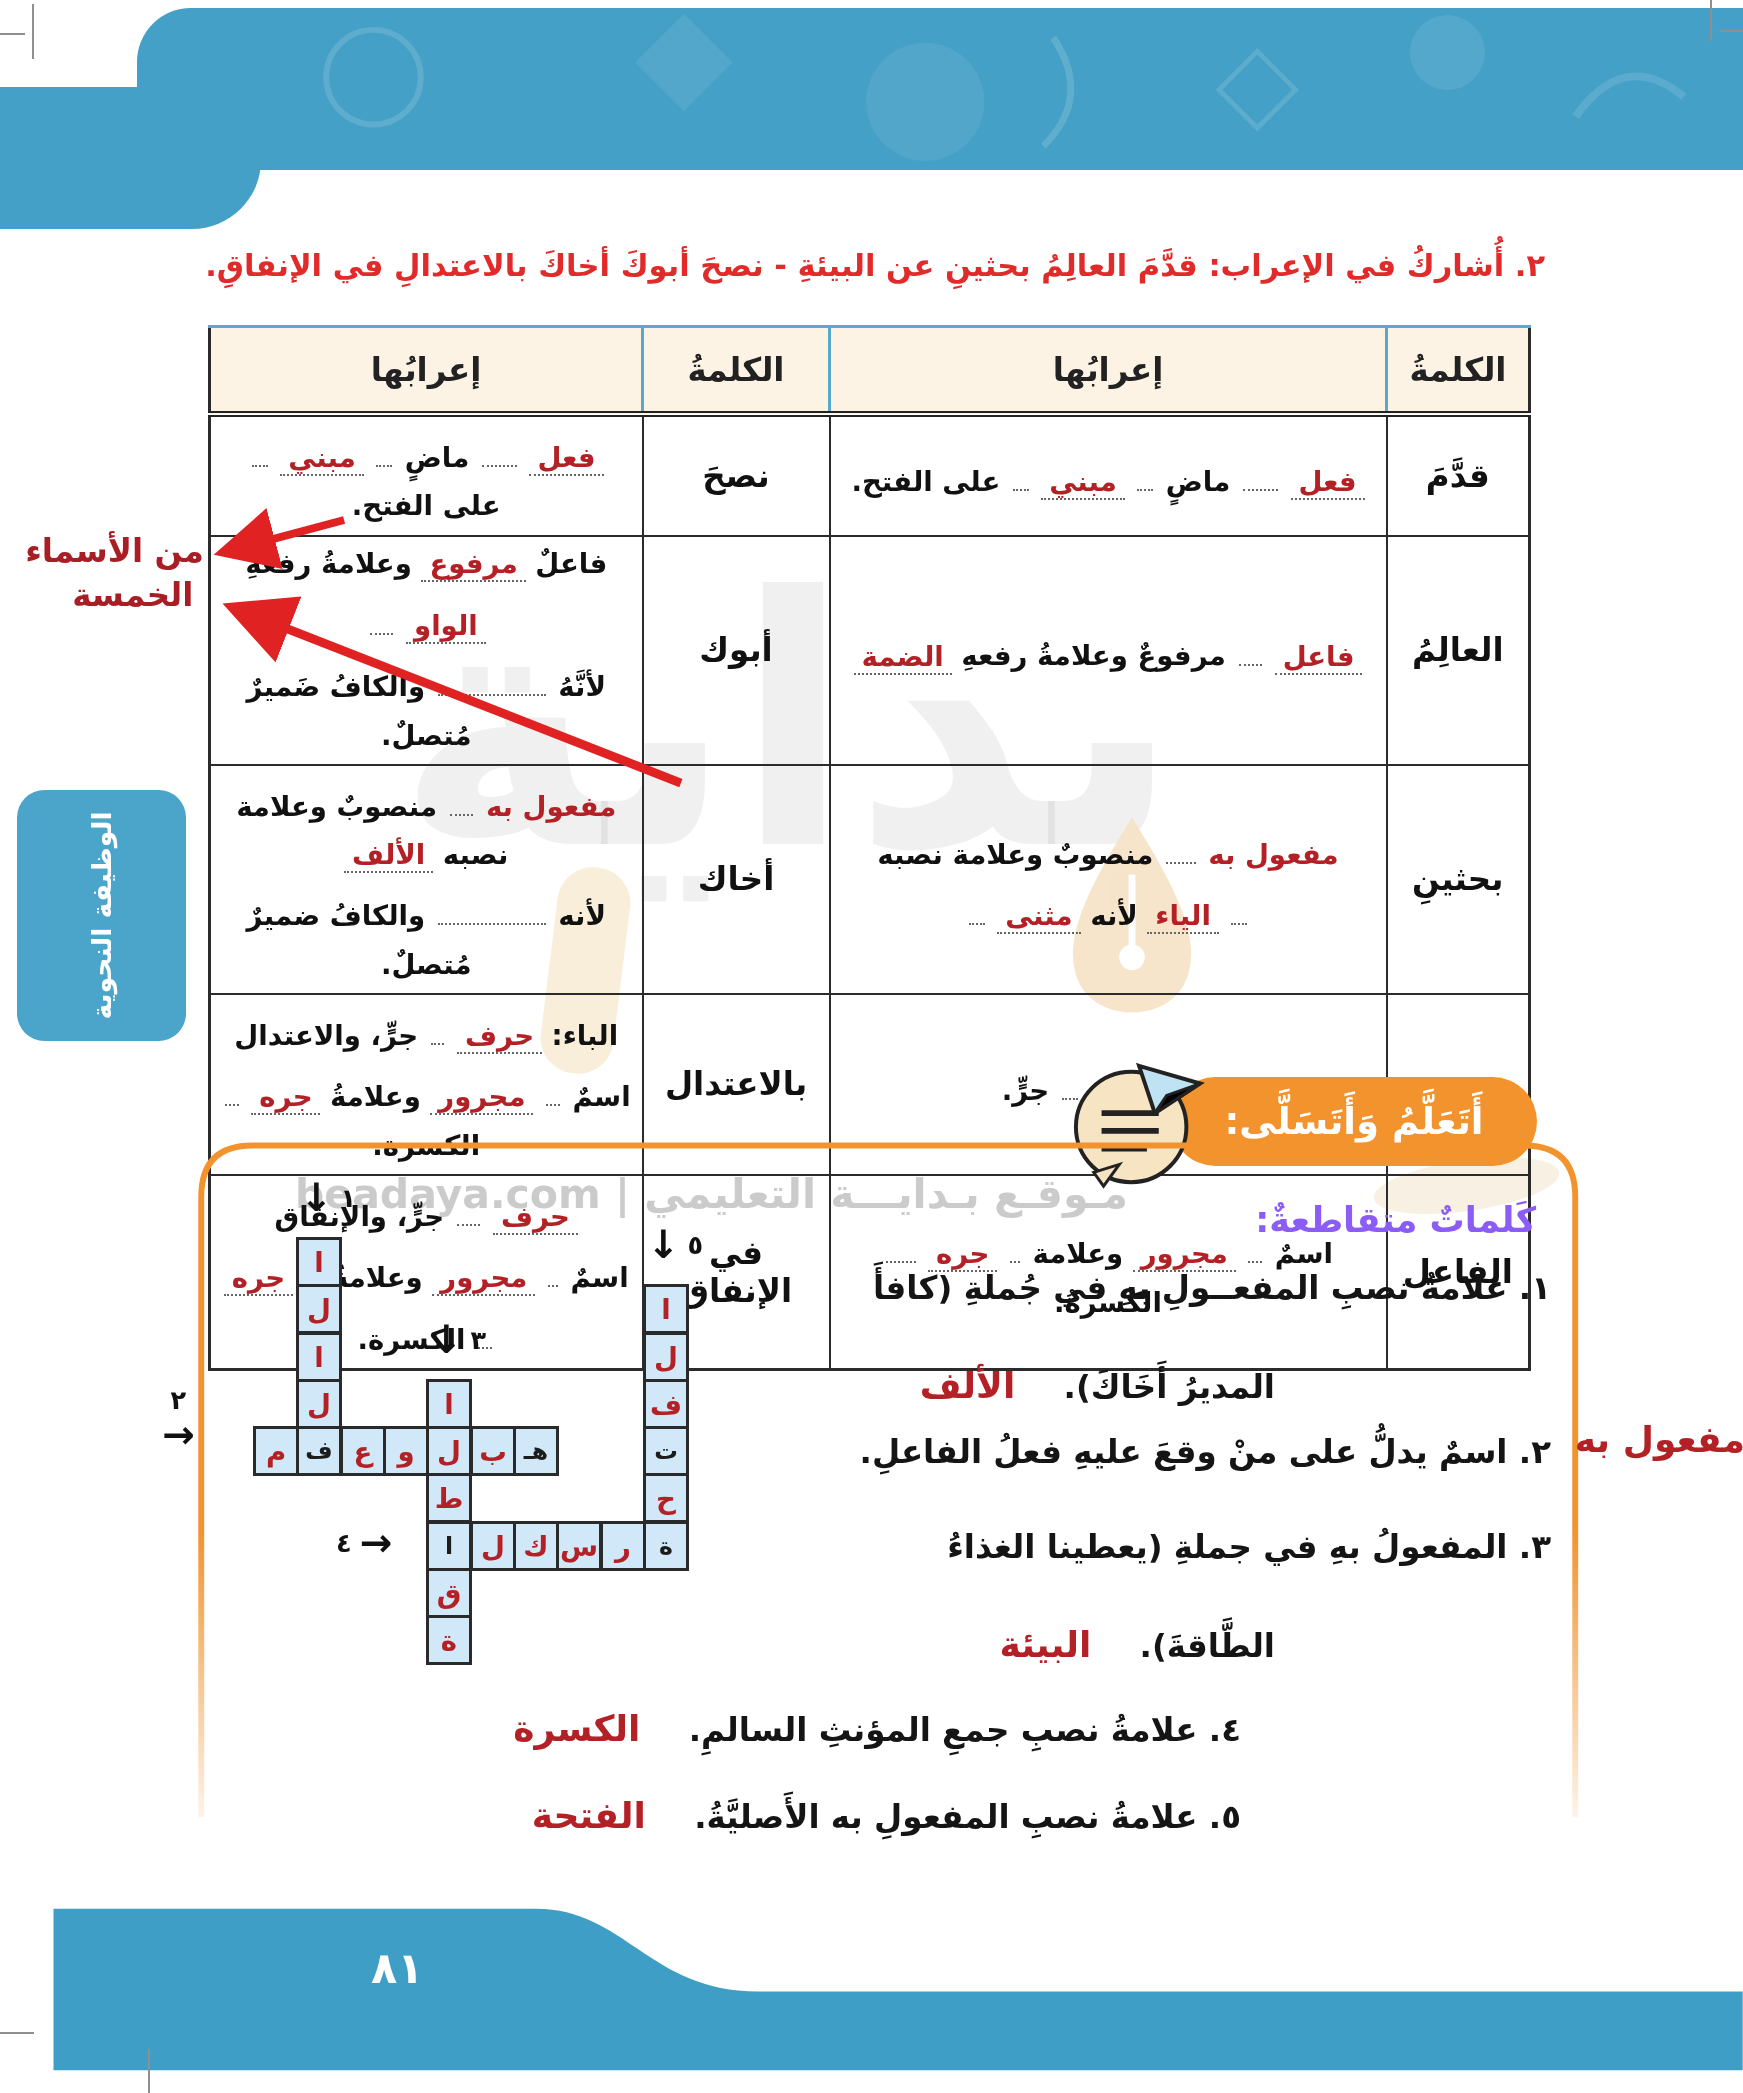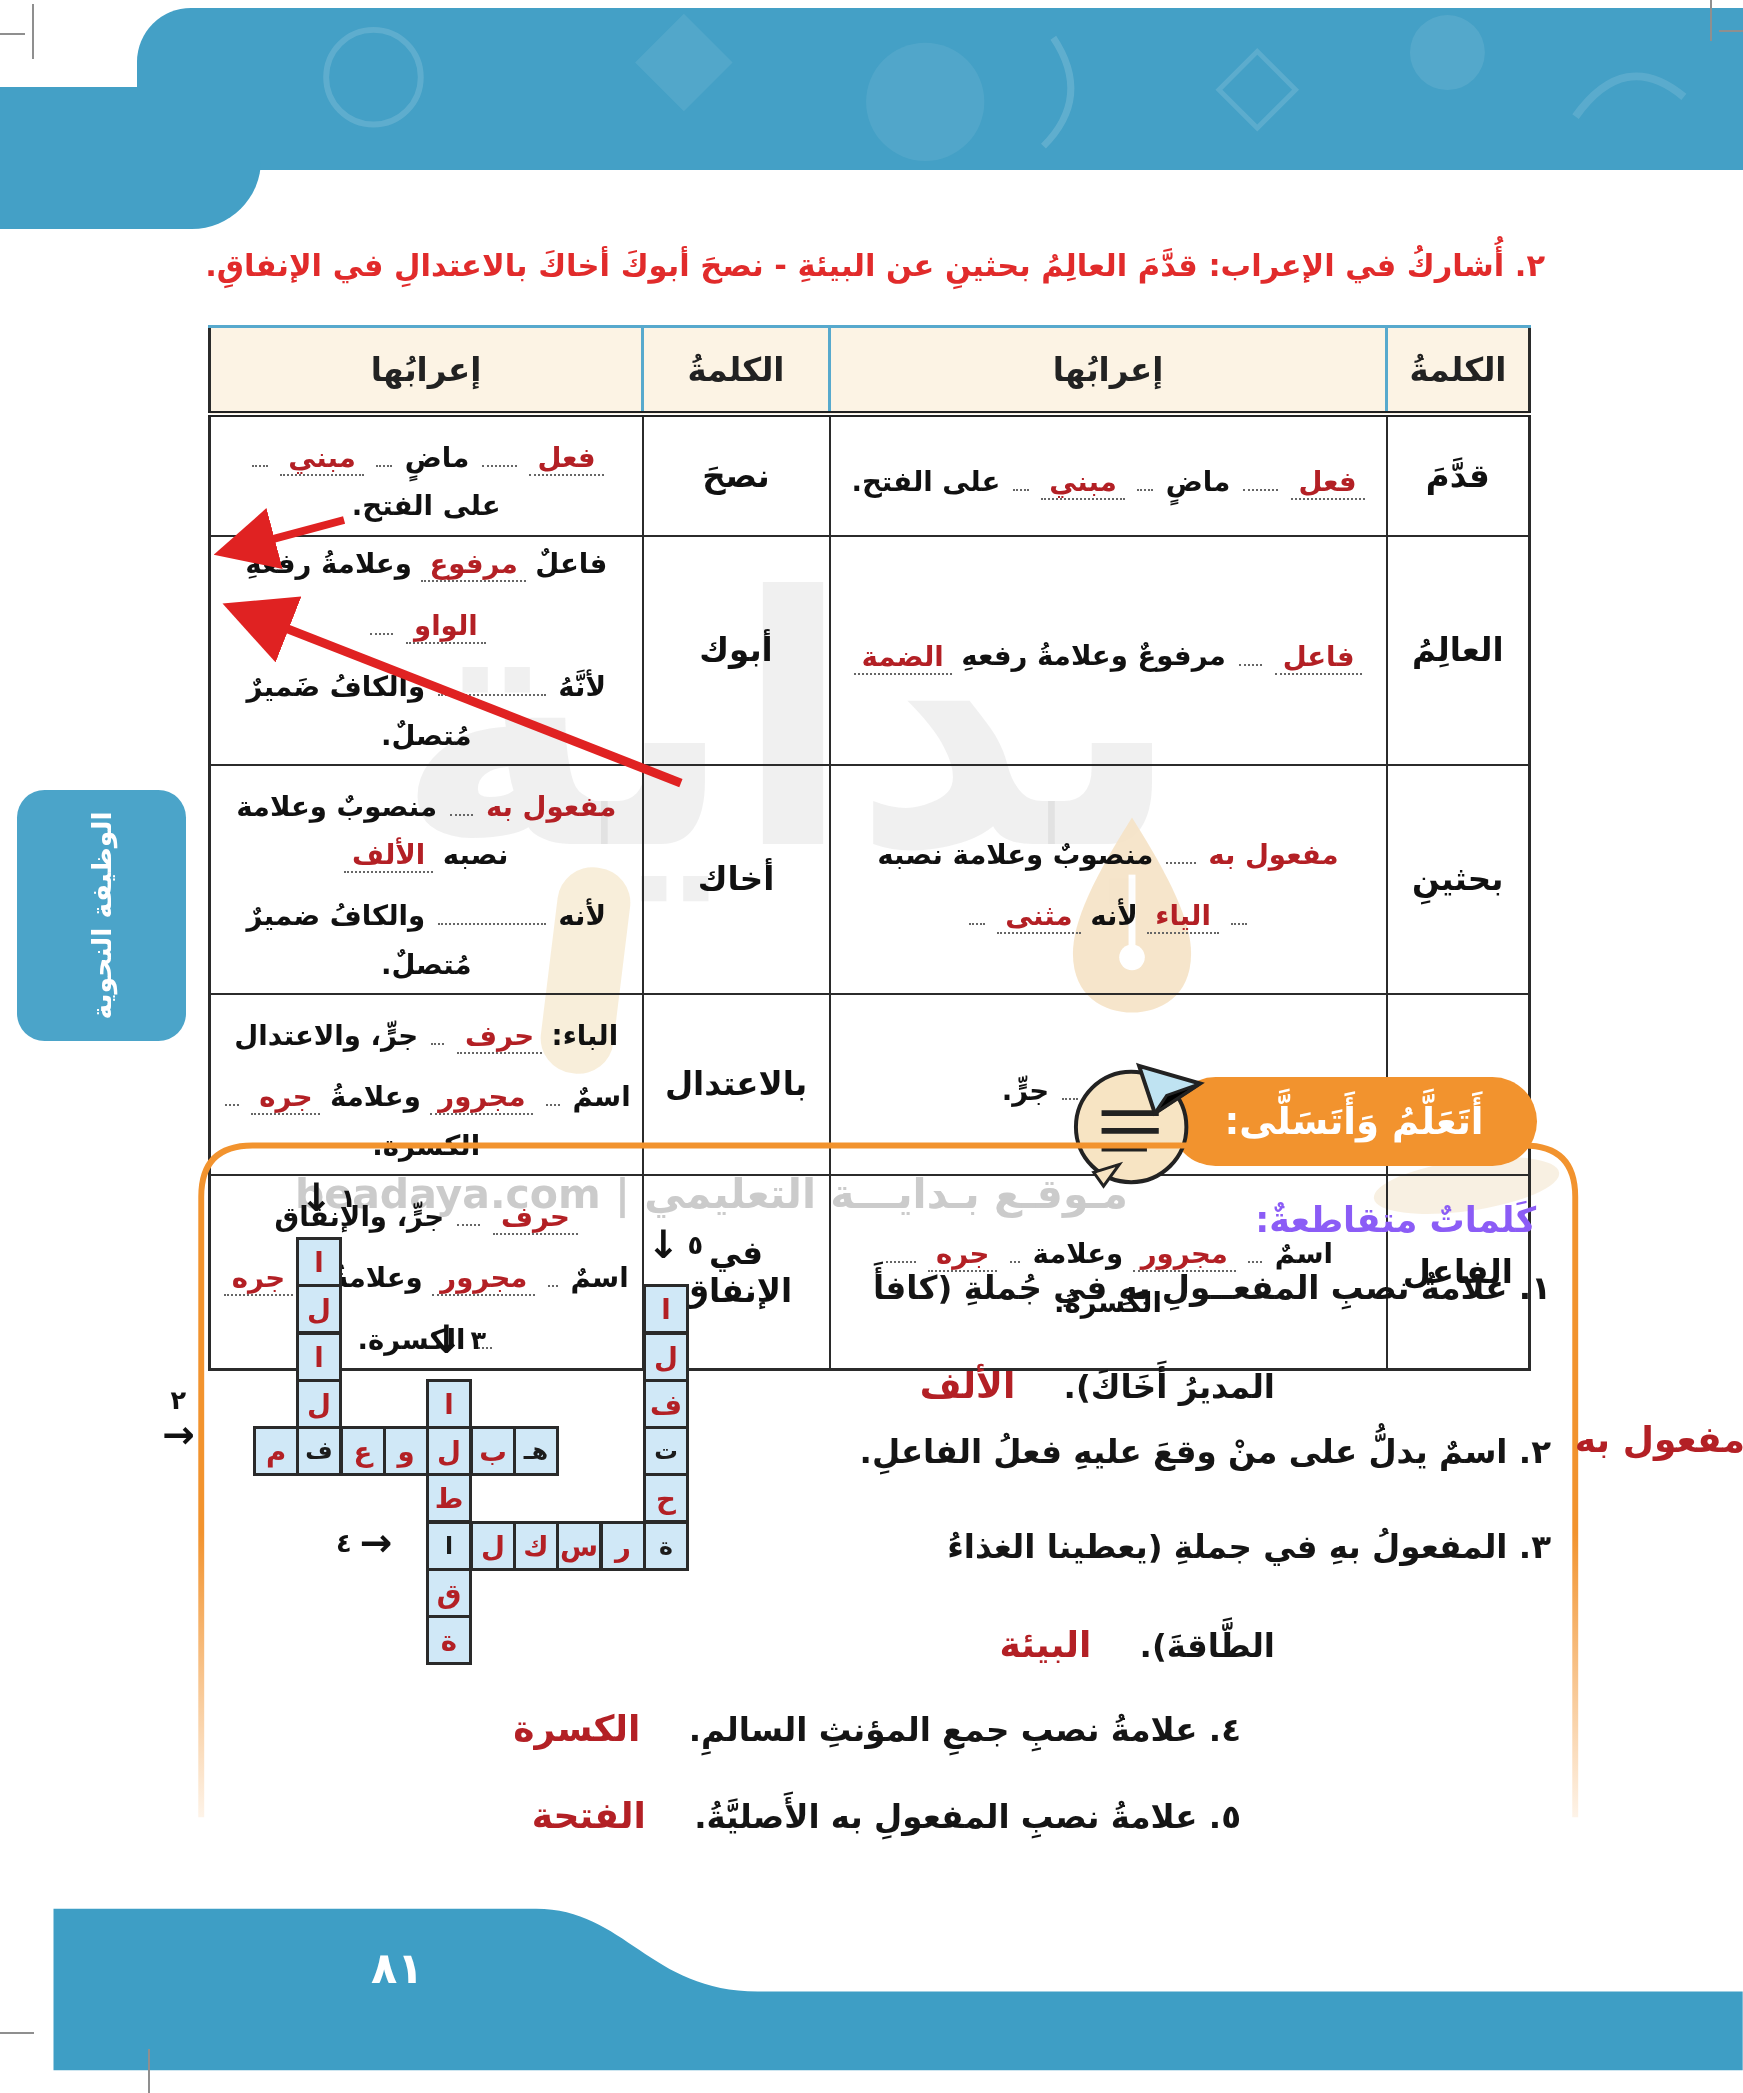--- a/index.html
+++ b/index.html
@@ -190,20 +190,24 @@
           </td>
         <td class="word">في الإنفاق</td>
         <td class="parse">
             <div class="iline"><span class="ans u">حرف</span> <span class="dots" style="width: 23.6px;"></span> <span class="">جرٍّ، والإنفاق</span> </div>
             <div class="iline"><span class="">اسمٌ</span> <span class="dots" style="width: 9.9px;"></span> <span class="ans u">مجرور</span> <span class="">وعلامةُ</span> <span class="dots" style="width: 13.8px;"></span> <span class="ans u">جره</span> <span class="dots" style="width: 13.8px;"></span> <span class="">الكسرة.</span> </div>
           </td>
       </tr>
     </tbody>
   </table>
 
+  <div class="margin-note">
+    <span>من الأسماء</span>
+    <span class="l2">الخمسة</span>
+  </div>
   <svg class="abs-svg" width="1744" height="2093" viewBox="0 0 1770 2125">
     <defs>
       <marker id="ah" markerWidth="8" markerHeight="8" refX="6.4" refY="4" orient="auto">
         <path d="M0,0 L8,4 L0,8 z" fill="#e02222"></path>
       </marker>
     </defs>
     <line x1="350" y1="528" x2="230" y2="560" stroke="#e02222" stroke-width="8" marker-end="url(#ah)"></line>
     <line x1="692" y1="795" x2="240" y2="618" stroke="#e02222" stroke-width="9" marker-end="url(#ah)"></line>
   </svg>
 

